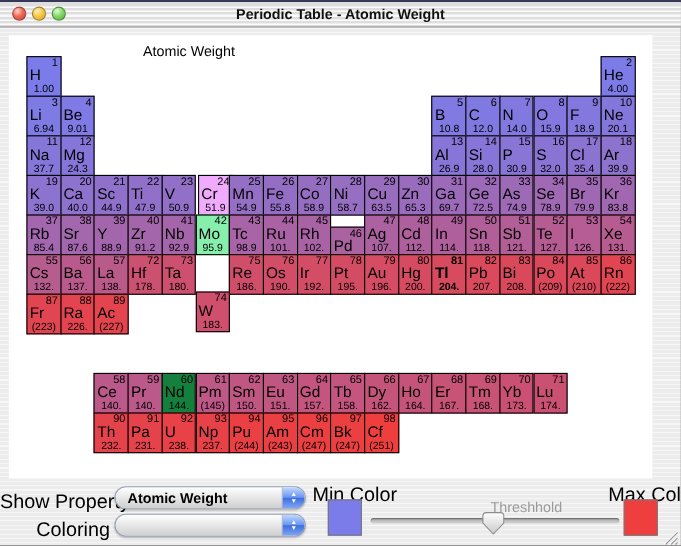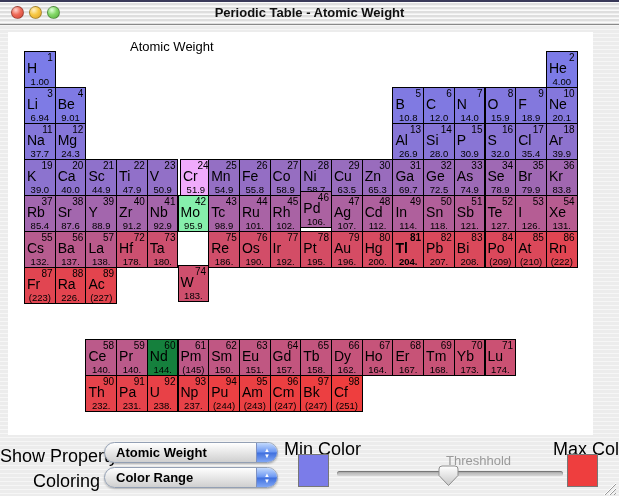--- a/index.html
+++ b/index.html
@@ -293,21 +293,21 @@
         <div class="cell" style="left: 214.9px; top: 144px; background: rgb(169, 99, 165);">
           <span class="num">44</span>
           <span class="sym">Ru</span>
           <span class="wt">101.</span>
         </div>
         <div class="cell" style="left: 245.6px; top: 144px; background: rgb(169, 99, 164);">
           <span class="num">45</span>
           <span class="sym">Rh</span>
           <span class="wt">102.</span>
         </div>
-        <div class="cell" style="left: 276.3px; top: 140px; background: rgb(171, 98, 161);">
+        <div class="cell" style="left: 276.3px; top: 155px; background: rgb(171, 98, 161);">
           <span class="num">46</span>
           <span class="sym">Pd</span>
           <span class="wt">106.</span>
         </div>
         <div class="cell" style="left: 307px; top: 144px; background: rgb(172, 98, 160);">
           <span class="num">47</span>
           <span class="sym">Ag</span>
           <span class="wt">107.</span>
         </div>
         <div class="cell" style="left: 337.7px; top: 144px; background: rgb(174, 96, 157);">
@@ -572,21 +572,20 @@
   <div class="popup" style="left:104px; top:440px;">
     <span class="popup-text">Atomic Weight</span>
     <span class="popup-cap">
       <span>▲</span>
       <span>▼</span>
     </span>
   </div>
 
   <div class="ctl-label right" style="left:0; top:469px; width:100px;">Coloring</div>
   <div class="popup" style="left:104px; top:465px;">
-    <span class="popup-text">Color Range</span>
     <span class="popup-cap">
       <span>▲</span>
       <span>▼</span>
     </span>
   </div>
 
   <div class="ctl-label" style="left:284px; top:437px;">Min Color</div>
   <div class="swatch" style="left: 298px; top: 452px; background: rgb(123, 124, 233);"></div>
 
   <div class="threshold-label">Threshhold</div>

